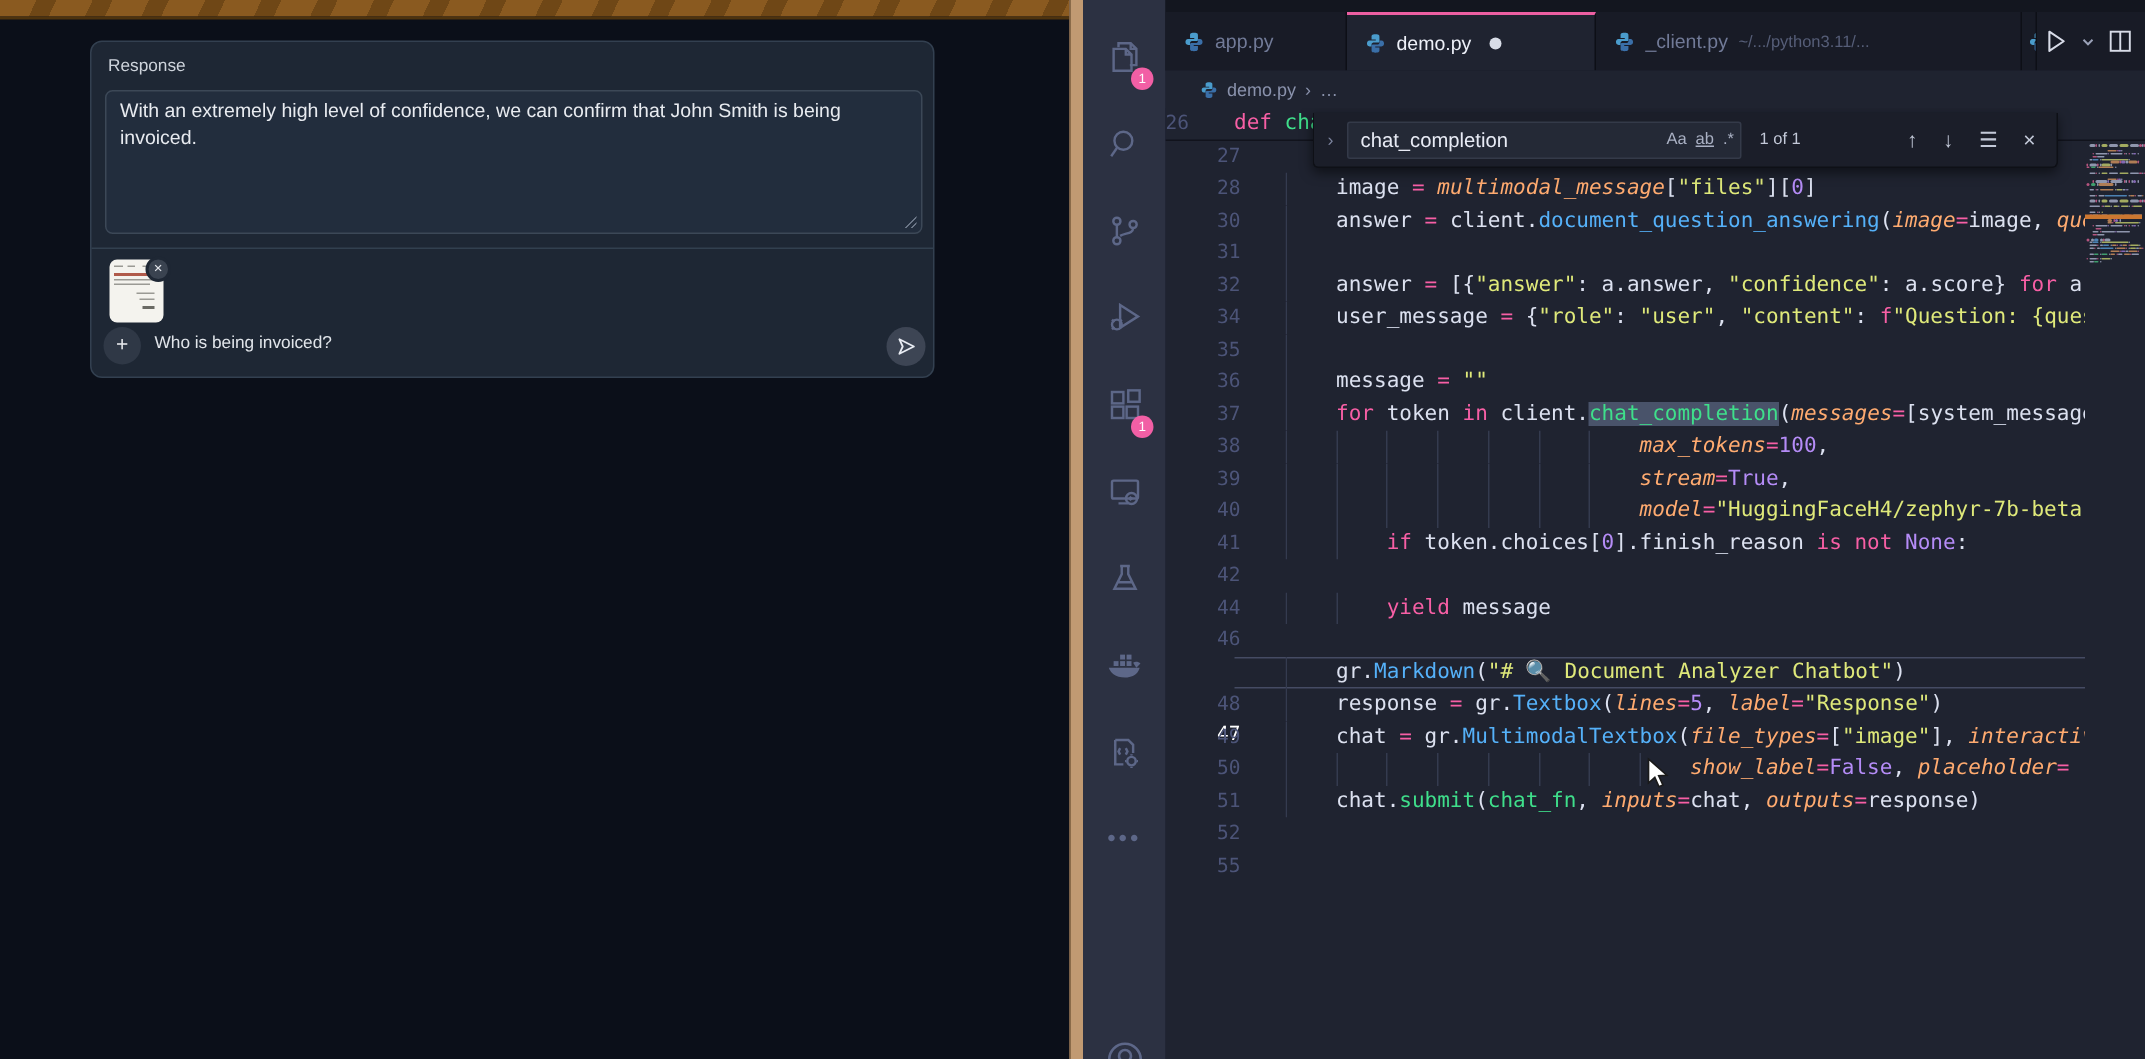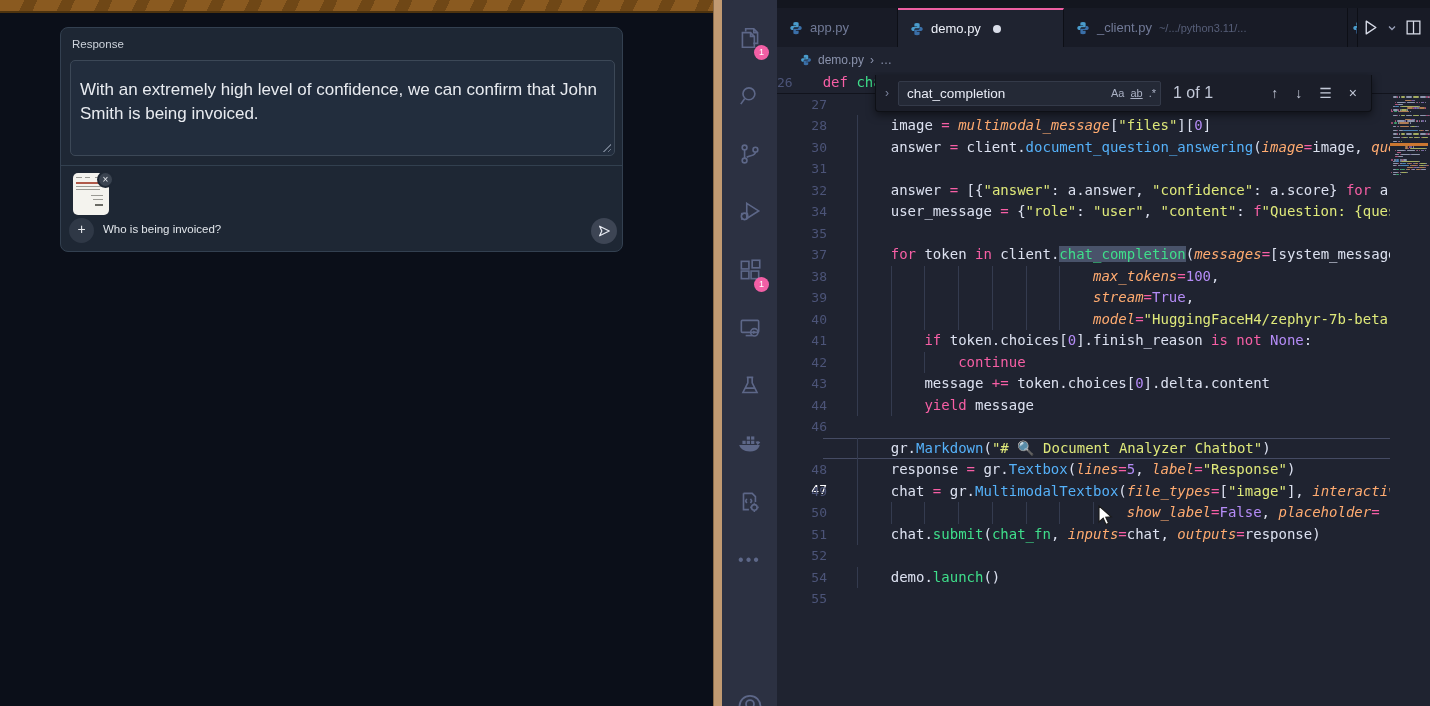--- a/index.html
+++ b/index.html
@@ -9,21 +9,21 @@
   
   .gradio-panel { position:absolute; left:0; top:0; width:713px; height:706px; background:#0b0f19; }
   .browser-top-bar { position:absolute; left:0; top:0; width:713px; height:13px;
     background:repeating-linear-gradient(115deg,#8a5a20 0 22px,#6f4716 22px 34px);
     border-bottom:2px solid #4e330e; }
   .gr-card { position:absolute; left:60px; top:27px; width:563px; height:225px;
     background:#1e2734; border:1px solid #334050; border-radius:8px; }
   .gr-label { position:absolute; left:11px; top:10px; font-size:11.5px; color:#cdd3db; }
   .gr-textarea { position:absolute; left:9px; top:32px; width:545px; height:96px;
     background:#222d3d; border:1px solid #3c4857; border-radius:5px;
-    color:#e8ebf0; font-size:17px; padding:17px 9px; line-height:1.4; }
+    color:#e8ebf0; font-size:13px; padding:4px 9px; line-height:1.4; }
   .resize-handle { position:absolute; right:3px; bottom:3px; width:9px; height:9px;
     background:
       linear-gradient(135deg, transparent 0 55%, #6b7687 55% 62%, transparent 62% 78%, #6b7687 78% 85%, transparent 85%); }
   .gr-divider { position:absolute; left:0; top:137px; width:100%; height:1px; background:#32404f; }
   .gr-thumb { position:absolute; left:12px; top:145px; width:36px; height:42px;
     background:#f4f3ee; border-radius:5px; overflow:hidden; }
   .gr-thumb i { display:block; position:absolute; background:#9a9a94; height:1px; }
   .gr-thumb .red { background:#b05a4a; height:2px; }
   .gr-thumb-x { position:absolute; left:36px; top:143px; width:17px; height:17px; border-radius:50%;
     background:#3a4350; border:2px solid #1e2734; color:#e6e9ee; font-size:10px; line-height:13px;
@@ -74,21 +74,21 @@
 
   .find-widget { position:absolute; left:98px; top:3px; width:497px; height:37px; background:#1b1e29;
     border:1px solid #0e1016; border-top:none; border-radius:0 0 4px 4px; z-index:5;
     box-shadow:0 3px 8px rgba(0,0,0,.5); display:flex; align-items:center; font-size:13px; color:#c3c9d8; }
   .find-chevron { width:22px; text-align:center; color:#7c849e; cursor:pointer; font-size:12px; }
   .find-input { width:263px; height:25px; background:#242936; border:1px solid #343a49; border-radius:2px;
     display:flex; align-items:center; padding:0 4px 0 8px; }
   .find-query { flex:1 1 auto; color:#e8ebf5; font-size:13.5px; }
   .find-toggle { margin-left:6px; font-size:11px; color:#aab1c4; cursor:pointer; }
   .find-toggle.word { text-decoration:underline; }
-  .find-results { margin-left:12px; font-size:16px; }
+  .find-results { margin-left:12px; font-size:11px; }
   .find-nav { margin-left:auto; display:flex; gap:17px; padding-right:14px; font-size:14px; }
   .find-nav span { cursor:pointer; }
 
   .minimap { position:absolute; right:0; top:0; width:40px; height:634px; background:#1f2330; z-index:2; }
   .mm-line { position:absolute; height:1.3px; border-radius:1px; }
   .mm-match { position:absolute; left:0; width:38px; height:3px; background:#cb7731; }
 
   .mouse-cursor { position:absolute; z-index:9; }
 </style>
 </head>
@@ -271,36 +271,35 @@
     <div class="editor">
       <div class="sticky-row"><div><span class="ln">26</span><span class="codeln" style="padding-left: 0ch;"><span class="tk-k">def </span><span class="tk-g">chat_fn</span><span class="tk-t">(</span><span class="tk-p">multimodal_message</span><span class="tk-t">):</span></span></div></div>
       <div class="rows">
           <div class="row"><span class="ln">27</span><span class="codeln" style="padding-left: 0ch;"></span></div>
           <div class="row"><span class="ln">28</span><span class="codeln" style="padding-left: 4ch;"><i class="guide" style="left: 0ch;"></i><span class="tk-t">image </span><span class="tk-k">=</span><span class="tk-t"> </span><span class="tk-p">multimodal_message</span><span class="tk-t">[</span><span class="tk-s">"files"</span><span class="tk-t">][</span><span class="tk-n">0</span><span class="tk-t">]</span></span></div>
           <div class="row"><span class="ln">30</span><span class="codeln" style="padding-left: 4ch;"><i class="guide" style="left: 0ch;"></i><span class="tk-t">answer </span><span class="tk-k">=</span><span class="tk-t"> client.</span><span class="tk-f">document_question_answering</span><span class="tk-t">(</span><span class="tk-p">image</span><span class="tk-k">=</span><span class="tk-t">image, </span><span class="tk-p">question</span></span></div>
           <div class="row"><span class="ln">31</span><span class="codeln" style="padding-left: 0ch;"><i class="guide" style="left: 0ch;"></i></span></div>
           <div class="row"><span class="ln">32</span><span class="codeln" style="padding-left: 4ch;"><i class="guide" style="left: 0ch;"></i><span class="tk-t">answer </span><span class="tk-k">=</span><span class="tk-t"> [{</span><span class="tk-s">"answer"</span><span class="tk-t">: a.answer, </span><span class="tk-s">"confidence"</span><span class="tk-t">: a.score} </span><span class="tk-k">for</span><span class="tk-t"> a </span><span class="tk-k">in</span><span class="tk-t"> answer]</span></span></div>
           <div class="row"><span class="ln">34</span><span class="codeln" style="padding-left: 4ch;"><i class="guide" style="left: 0ch;"></i><span class="tk-t">user_message </span><span class="tk-k">=</span><span class="tk-t"> {</span><span class="tk-s">"role"</span><span class="tk-t">: </span><span class="tk-s">"user"</span><span class="tk-t">, </span><span class="tk-s">"content"</span><span class="tk-t">: </span><span class="tk-k">f</span><span class="tk-s">"Question: {question}"</span></span></div>
           <div class="row"><span class="ln">35</span><span class="codeln" style="padding-left: 0ch;"><i class="guide" style="left: 0ch;"></i></span></div>
+          <div class="row"><span class="ln">36</span><span class="codeln" style="padding-left: 4ch;"><i class="guide" style="left: 0ch;"></i><span class="tk-t">message </span><span class="tk-k">=</span><span class="tk-t"> </span><span class="tk-s">""</span></span></div>
           <div class="row"><span class="ln">37</span><span class="codeln" style="padding-left: 4ch;"><i class="guide" style="left: 0ch;"></i><span class="tk-k">for</span><span class="tk-t"> token </span><span class="tk-k">in</span><span class="tk-t"> client.</span><span class="tk-m">chat_completion</span><span class="tk-t">(</span><span class="tk-p">messages</span><span class="tk-k">=</span><span class="tk-t">[system_message, user_message],</span></span></div>
           <div class="row"><span class="ln">38</span><span class="codeln" style="padding-left: 28ch;"><i class="guide" style="left: 0ch;"></i><i class="guide" style="left: 4ch;"></i><i class="guide" style="left: 8ch;"></i><i class="guide" style="left: 12ch;"></i><i class="guide" style="left: 16ch;"></i><i class="guide" style="left: 20ch;"></i><i class="guide" style="left: 24ch;"></i><span class="tk-p">max_tokens</span><span class="tk-k">=</span><span class="tk-n">100</span><span class="tk-t">,</span></span></div>
           <div class="row"><span class="ln">39</span><span class="codeln" style="padding-left: 28ch;"><i class="guide" style="left: 0ch;"></i><i class="guide" style="left: 4ch;"></i><i class="guide" style="left: 8ch;"></i><i class="guide" style="left: 12ch;"></i><i class="guide" style="left: 16ch;"></i><i class="guide" style="left: 20ch;"></i><i class="guide" style="left: 24ch;"></i><span class="tk-p">stream</span><span class="tk-k">=</span><span class="tk-n">True</span><span class="tk-t">,</span></span></div>
           <div class="row"><span class="ln">40</span><span class="codeln" style="padding-left: 28ch;"><i class="guide" style="left: 0ch;"></i><i class="guide" style="left: 4ch;"></i><i class="guide" style="left: 8ch;"></i><i class="guide" style="left: 12ch;"></i><i class="guide" style="left: 16ch;"></i><i class="guide" style="left: 20ch;"></i><i class="guide" style="left: 24ch;"></i><span class="tk-p">model</span><span class="tk-k">=</span><span class="tk-s">"HuggingFaceH4/zephyr-7b-beta"</span><span class="tk-t">)</span></span></div>
           <div class="row"><span class="ln">41</span><span class="codeln" style="padding-left: 8ch;"><i class="guide" style="left: 0ch;"></i><i class="guide" style="left: 4ch;"></i><span class="tk-k">if</span><span class="tk-t"> token.choices[</span><span class="tk-n">0</span><span class="tk-t">].finish_reason </span><span class="tk-k">is</span><span class="tk-t"> </span><span class="tk-k">not</span><span class="tk-t"> </span><span class="tk-n">None</span><span class="tk-t">:</span></span></div>
-          <div class="row"><span class="ln">42</span><span class="codeln" style="padding-left: 12ch;"><i class="guide" style="left: 0ch;"></i><i class="guide" style="left: 4ch;"></i><i class="guide" style="left: 8ch;"></i><span class="tk-k">continue</span></span></div>
-          <div class="row"><span class="ln">43</span><span class="codeln" style="padding-left: 8ch;"><i class="guide" style="left: 0ch;"></i><i class="guide" style="left: 4ch;"></i><span class="tk-t">message </span><span class="tk-k">+=</span><span class="tk-t"> token.choices[</span><span class="tk-n">0</span><span class="tk-t">].delta.content</span></span></div>
+          <div class="row"><span class="ln">42</span></div>
           <div class="row"><span class="ln">44</span><span class="codeln" style="padding-left: 8ch;"><i class="guide" style="left: 0ch;"></i><i class="guide" style="left: 4ch;"></i><span class="tk-k">yield</span><span class="tk-t"> message</span></span></div>
           <div class="row"><span class="ln">46</span></div>
           <div class="row cur"><div class="cur-box"></div><span class="ln" style="color: #ffffff; margin-top: 41px;">47</span><span class="codeln" style="padding-left: 4ch;"><i class="guide" style="left: 0ch;"></i><span class="tk-t">gr.</span><span class="tk-f">Markdown</span><span class="tk-t">(</span><span class="tk-s">"# 🔍 Document Analyzer Chatbot"</span><span class="tk-t">)</span></span></div>
           <div class="row"><span class="ln">48</span><span class="codeln" style="padding-left: 4ch;"><i class="guide" style="left: 0ch;"></i><span class="tk-t">response </span><span class="tk-k">=</span><span class="tk-t"> gr.</span><span class="tk-f">Textbox</span><span class="tk-t">(</span><span class="tk-p">lines</span><span class="tk-k">=</span><span class="tk-n">5</span><span class="tk-t">, </span><span class="tk-p">label</span><span class="tk-k">=</span><span class="tk-s">"Response"</span><span class="tk-t">)</span></span></div>
           <div class="row"><span class="ln">49</span><span class="codeln" style="padding-left: 4ch;"><i class="guide" style="left: 0ch;"></i><span class="tk-t">chat </span><span class="tk-k">=</span><span class="tk-t"> gr.</span><span class="tk-f">MultimodalTextbox</span><span class="tk-t">(</span><span class="tk-p">file_types</span><span class="tk-k">=</span><span class="tk-t">[</span><span class="tk-s">"image"</span><span class="tk-t">], </span><span class="tk-p">interactive</span><span class="tk-k">=</span><span class="tk-n">True</span></span></div>
           <div class="row"><span class="ln">50</span><span class="codeln" style="padding-left: 32ch;"><i class="guide" style="left: 0ch;"></i><i class="guide" style="left: 4ch;"></i><i class="guide" style="left: 8ch;"></i><i class="guide" style="left: 12ch;"></i><i class="guide" style="left: 16ch;"></i><i class="guide" style="left: 20ch;"></i><i class="guide" style="left: 24ch;"></i><i class="guide" style="left: 28ch;"></i><span class="tk-p">show_label</span><span class="tk-k">=</span><span class="tk-n">False</span><span class="tk-t">, </span><span class="tk-p">placeholder</span><span class="tk-k">=</span></span></div>
           <div class="row"><span class="ln">51</span><span class="codeln" style="padding-left: 4ch;"><i class="guide" style="left: 0ch;"></i><span class="tk-t">chat.</span><span class="tk-g">submit</span><span class="tk-t">(</span><span class="tk-g">chat_fn</span><span class="tk-t">, </span><span class="tk-p">inputs</span><span class="tk-k">=</span><span class="tk-t">chat, </span><span class="tk-p">outputs</span><span class="tk-k">=</span><span class="tk-t">response)</span></span></div>
           <div class="row"><span class="ln">52</span><span class="codeln" style="padding-left: 0ch;"></span></div>
-          <div class="row"><span class="ln">54</span><span class="codeln" style="padding-left: 4ch;"><i class="guide" style="left: 0ch;"></i><span class="tk-t">demo.</span><span class="tk-g">launch</span><span class="tk-t">()</span></span></div>
           <div class="row"><span class="ln">55</span><span class="codeln" style="padding-left: 0ch;"></span></div>
         </div>
 
       <div class="find-widget">
         <span class="find-chevron">›</span>
         <div class="find-input">
           <span class="find-query">chat_completion</span>
           <span class="find-toggle">Aa</span>
           <span class="find-toggle word">ab</span>
           <span class="find-toggle">.*</span>

